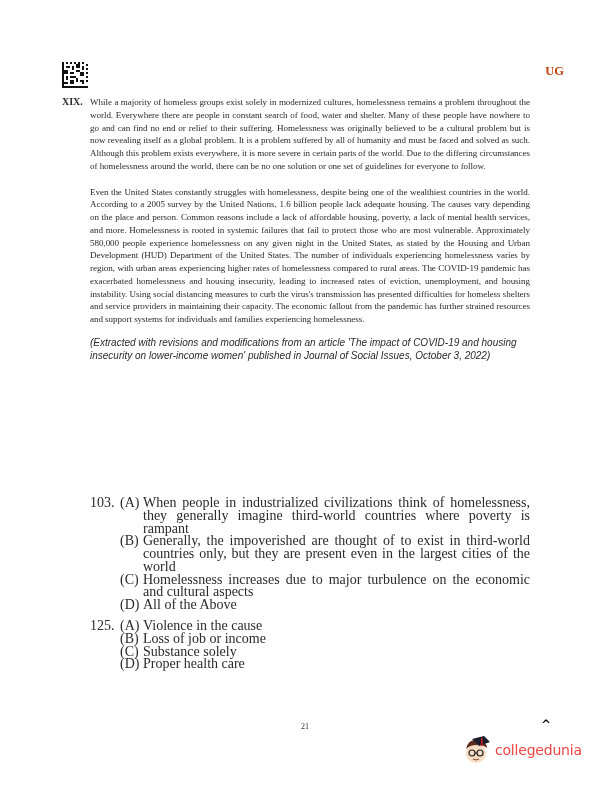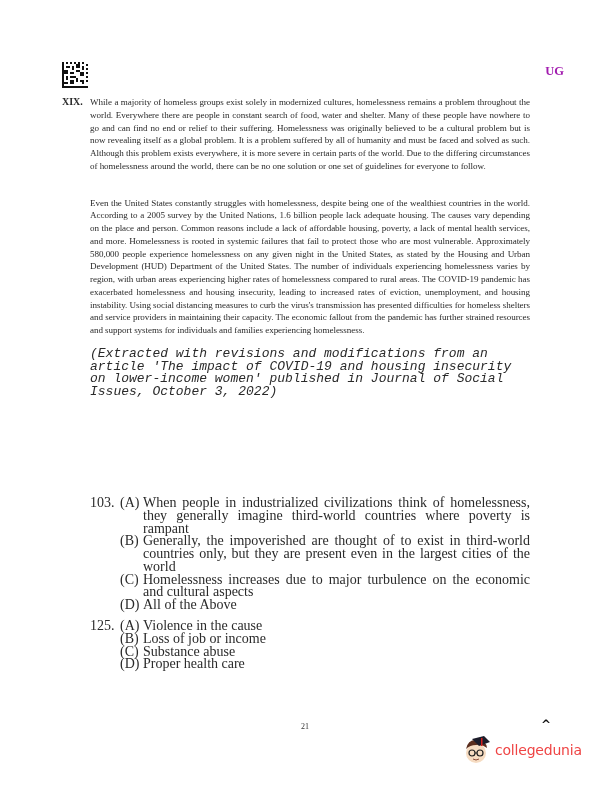--- a/index.html
+++ b/index.html
@@ -1,24 +1,24 @@
 <!DOCTYPE html>
 <html><head>
 <meta charset="utf-8">
 <style>
   html, body { margin: 0; padding: 0; background: #ffffff; }
   body { width: 612px; height: 792px; position: relative; overflow: hidden;
          font-family: "DejaVu Serif", "Liberation Serif", serif; color: #2a2a2a; }
   .qr { position: absolute; left: 62px; top: 62px; width: 26px; height: 26px; }
-  .code { position: absolute; right: 48px; top: 64px; font-size: 12.5px; font-weight: bold; font-family: "Liberation Serif", serif; color: #a21caf; }
+  .code { position: absolute; right: 48px; top: 64px; font-size: 12.5px; font-weight: bold; font-family: "Liberation Serif", serif; color: #c2410c; }
   .passage { position: absolute; left: 62px; top: 96px; width: 468px; }
   .passage .label { position: absolute; left: 0; top: 0; font-weight: bold; font-size: 10px; font-family: "Liberation Serif", serif; }
   .para { margin-left: 28px; font-size: 9.05px; line-height: 12.75px; text-align: justify; letter-spacing: -0.05px; font-family: "Liberation Serif", serif; }
-  .para + .para { margin-top: 24px; }
-  .source { margin-left: 28px; margin-top: 11px; font-size: 13px; line-height: 12.75px; font-style: italic; font-family: Liberation Mono, monospace; text-align: left; }
+  .para + .para { margin-top: 13px; }
+  .source { margin-left: 28px; margin-top: 11px; font-size: 10px; line-height: 12.75px; font-style: italic; font-family: Liberation Sans, sans-serif; text-align: left; }
   .q { position: absolute; left: 90px; width: 440px; font-size: 14px; line-height: 12.75px; font-family: "Liberation Serif", serif; }
   .q .num { position: absolute; left: 0; top: 0; }
   .q .stem { margin-left: 30px; }
   .opt { margin-left: 30px; display: flex; }
   .opt .letter { width: 23px; flex: none; }
   .opt .text { flex: 1; text-align: justify; }
   .pagenum { position: absolute; left: 301px; top: 722px; font-size: 8px; font-family: "Liberation Serif", serif; color: #333; }
   .up { position: absolute; left: 541px; top: 718px; font-size: 12px; font-weight: bold; color: #111; font-family: "DejaVu Sans", sans-serif; }
   .logo { position: absolute; left: 462px; top: 735px; display: flex; align-items: center; }
   .logo .brand { font-family: "DejaVu Sans", sans-serif; font-size: 14px; color: #ef4444; margin-left: 3px; letter-spacing: -0.2px; }
@@ -89,21 +89,21 @@
   <div class="opt">
       <span class="letter">(A)</span>
       <span class="text">Violence in the cause</span>
     </div>
   <div class="opt">
       <span class="letter">(B)</span>
       <span class="text">Loss of job or income</span>
     </div>
   <div class="opt">
       <span class="letter">(C)</span>
-      <span class="text">Substance abuse</span>
+      <span class="text">Substance solely</span>
     </div>
   <div class="opt">
       <span class="letter">(D)</span>
       <span class="text">Proper health care</span>
     </div>
 </div>
 
 <div class="pagenum">21</div>
 <div class="up">^</div>
 

